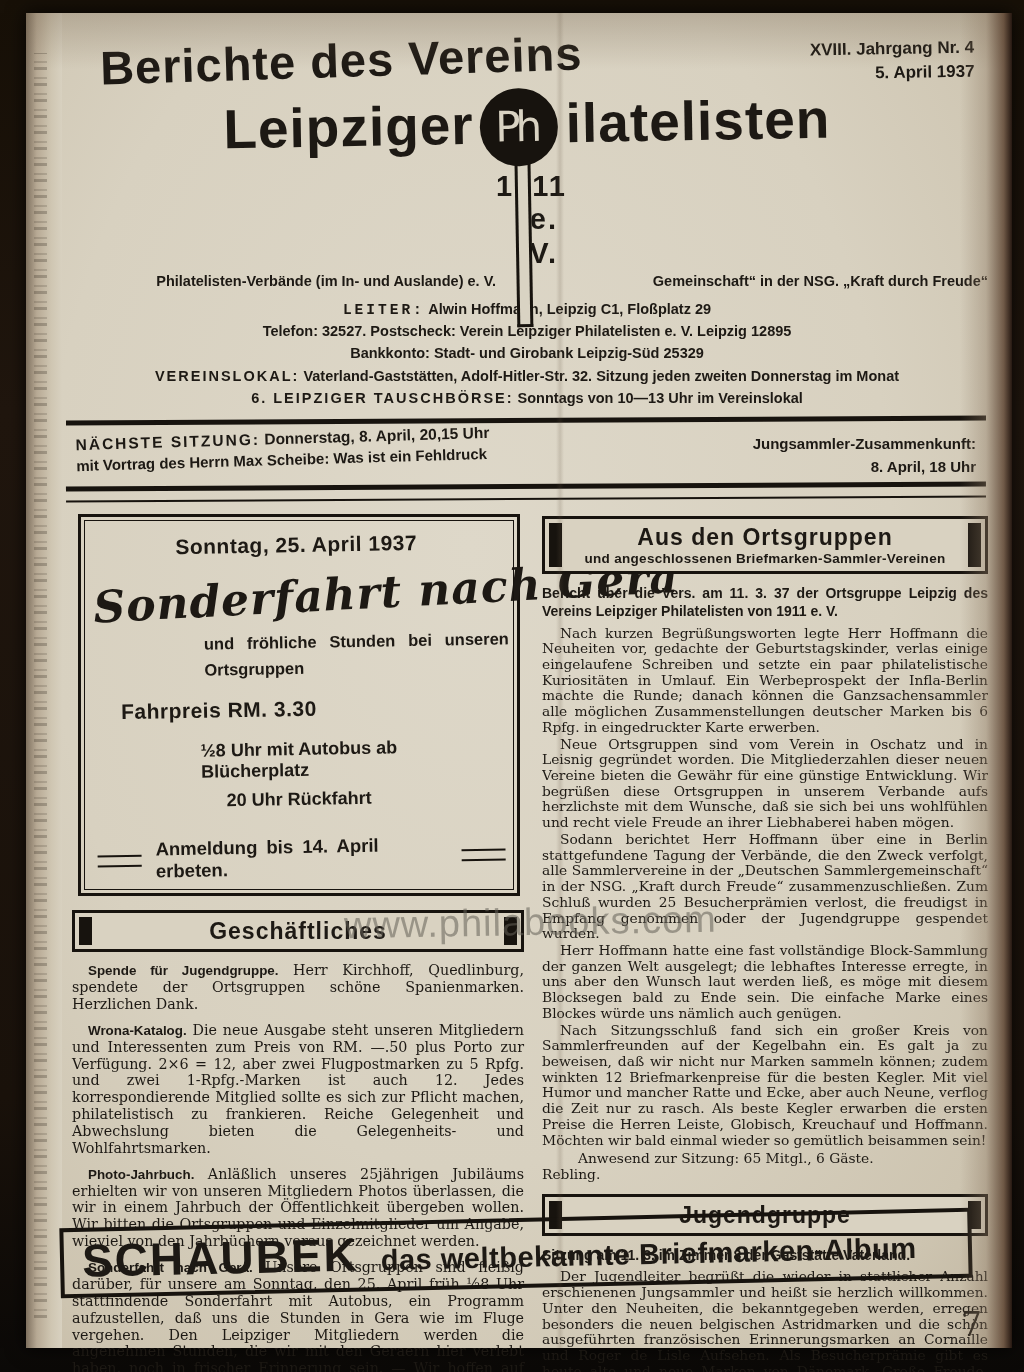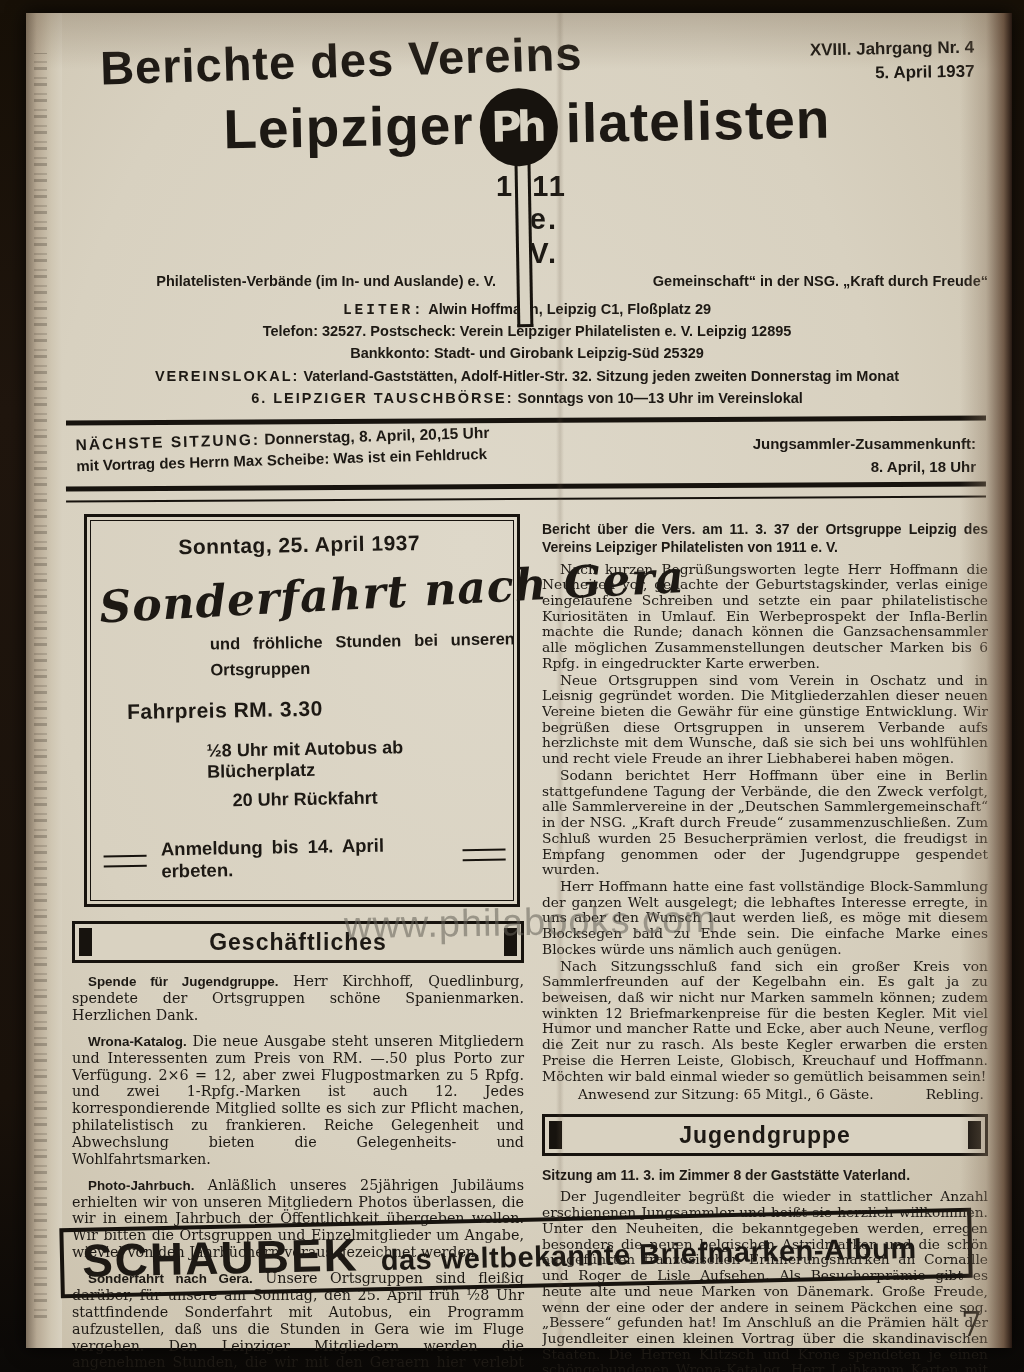--- a/index.html
+++ b/index.html
@@ -27,21 +27,21 @@
   
   .mast{position:relative;}
   .title1{font-size:47px;font-weight:900;letter-spacing:1px;transform:rotate(-1.8deg);
           margin:14px 0 0 34px;display:inline-block;}
   .issue{position:absolute;right:14px;top:18px;text-align:right;font-size:17px;font-weight:800;line-height:1.4;transform:rotate(-1deg);}
   .title2{display:flex;justify-content:center;align-items:flex-start;margin-top:4px;height:84px;
           font-size:55px;font-weight:900;letter-spacing:1px;transform:rotate(-1deg);}
   .logo{position:relative;width:84px;height:80px;margin:0 4px;flex:0 0 auto;}
   .logo .circle{position:absolute;left:2px;top:-4px;width:78px;height:78px;border-radius:50%;
           background:#17130e;display:flex;align-items:center;justify-content:center;z-index:2;}
-  .logo .mono{color:#d9d3c3;font-size:42px;font-weight:700;letter-spacing:-5px;line-height:1;
+  .logo .mono{color:#d9d3c3;font-size:42px;font-weight:400;letter-spacing:-5px;line-height:1;
           font-family:"DejaVu Sans",sans-serif;padding-right:5px;}
   .logo .stem{position:absolute;left:36px;top:72px;width:10px;height:160px;background:#d9d3c3;
           border:3px solid #17130e;border-top:none;z-index:1;}
   .mastgrid{display:grid;grid-template-columns:1fr 62px 1fr;margin-top:-6px;}
   .mg-l{text-align:right;} .mg-r{text-align:right;}
   .vonrow{font-size:29px;font-weight:900;letter-spacing:2px;line-height:1.15;}
   .affil{font-size:14.5px;font-weight:700;line-height:1.55;}
   .leiterblock{text-align:center;margin-top:6px;font-weight:700;}
   .l-line{font-size:14.5px;line-height:1.5;}
   .lbl-sp{letter-spacing:3px;font-weight:800;font-family:Liberation Mono, monospace;}
@@ -55,21 +55,21 @@
   .sitz-l{transform:rotate(-1.7deg);font-weight:700;}
   .sitz-l .s1{font-size:15.5px;} .sitz-l .s2{font-size:15px;margin-top:3px;}
   .sitz-r{text-align:right;font-size:15px;font-weight:800;line-height:1.55;padding:2px 6px 0 0;}
 
   
   .cols{display:flex;gap:18px;margin-top:12px;padding-left:6px;}
   .col-l{width:452px;flex:0 0 auto;}
   .col-r{flex:1;min-width:0;overflow:hidden;}
 
   
-  .adbox{position:relative;border:3px solid #17130e;padding:16px 14px 24px;margin:2px 4px 14px 12px;}
+  .adbox{position:relative;border:3px solid #17130e;padding:16px 14px 13px;margin:2px 4px 14px 6px;}
   .adbox::after{content:"";position:absolute;inset:3px;border:1.5px solid #17130e;pointer-events:none;}
   .ad-inner{transform:rotate(-1deg);}
   .ad-date{font-size:21px;font-weight:800;text-align:center;letter-spacing:.5px;}
   .ad-script{font-family:"DejaVu Serif",serif;font-style:italic;font-weight:700;font-size:44px;
              text-align:center;margin:14px 0 8px;transform:rotate(-2deg);letter-spacing:1px;white-space:nowrap;}
   .ad-sub{font-size:16.5px;font-weight:700;width:305px;margin:8px 0 16px 110px;text-align:justify;word-spacing:7px;line-height:1.55;}
   .ad-price{font-size:21px;font-weight:800;margin-left:26px;letter-spacing:.5px;}
   .ad-t1{font-size:18px;font-weight:800;margin:18px 0 8px 105px;}
   .ad-t2{font-size:18px;font-weight:800;margin-left:130px;}
   .ad-noterow{display:flex;align-items:center;justify-content:center;gap:14px;margin-top:26px;}
@@ -84,21 +84,21 @@
   .bar .bt{font-size:23px;font-weight:800;letter-spacing:1px;}
   .bar.tall{height:52px;}
   .bar .bsub{font-size:13.5px;font-weight:700;margin-top:0px;letter-spacing:.3px;}
 
   
   .para{font-family:"DejaVu Serif",serif;font-size:14.3px;line-height:1.18;text-align:justify;
         margin:0 0 9px;text-indent:16px;}
   .lead{font-family:"Liberation Sans",sans-serif;font-weight:800;font-size:13.4px;}
   .col-r .para{font-size:13.8px;line-height:1.14;margin:0 0 1px;text-indent:18px;}
   .rtitle{font-size:14px;font-weight:800;line-height:1.3;text-align:justify;margin:8px 0 5px;}
-  .attrow,.nextrow{display:flex;justify-content:space-between;font-family:"DejaVu Serif",serif;font-size:13.8px;margin-top:2px;}
+  .attrow,.nextrow{display:flex;justify-content:space-between;font-family:"DejaVu Serif",serif;font-size:13.8px;margin-top:2px;flex-direction:column;}
   .attrow .ind,.nextrow .ind{text-indent:18px;padding-left:18px;}
   .sig{padding-right:4px;}
   .gap8{height:8px;}
 
   
   .wm{position:absolute;left:318px;top:888px;font-size:38px;font-weight:400;letter-spacing:1px;
       color:rgba(100,96,88,.55);transform:rotate(-1deg);pointer-events:none;white-space:nowrap;}
 
   
   .schaubek{position:absolute;left:34px;bottom:60px;width:868px;border:4px solid #17130e;
@@ -201,20 +201,24 @@
 
           <p class="para"><span class="lead">Spende für Jugendgruppe.</span> <span>Herr Kirchhoff, Quedlinburg, spendete der Ortsgruppen schöne Spanienmarken.  Herzlichen Dank.</span></p>
           <p class="para"><span class="lead">Wrona-Katalog.</span> <span>Die neue Ausgabe steht unseren Mitgliedern und Interessenten zum Preis von RM. —.50 plus Porto zur Verfügung. 2×6 = 12, aber zwei Flugpostmarken zu 5 Rpfg. und zwei 1-Rpfg.-Marken ist auch 12.  Jedes korrespondierende Mitglied sollte es sich zur Pflicht machen, philatelistisch zu frankieren.  Reiche Gelegenheit und Abwechslung bieten die Gelegenheits- und Wohlfahrtsmarken.</span></p>
           <p class="para"><span class="lead">Photo-Jahrbuch.</span> <span>Anläßlich unseres 25jährigen Jubiläums erhielten wir von unseren Mitgliedern Photos überlassen, die wir in einem Jahrbuch der Öffentlichkeit übergeben wollen.  Wir bitten die Ortsgruppen und Einzelmitglieder um Angabe, wieviel von den Jahrbüchern voraus gezeichnet werden.</span></p>
           <p class="para"><span class="lead">Sonderfahrt nach Gera.</span> <span>Unsere Ortsgruppen sind fleißig darüber, für unsere am Sonntag, den 25. April früh ½8 Uhr stattfindende Sonderfahrt mit Autobus, ein Programm aufzustellen, daß uns die Stunden in Gera wie im Fluge vergehen.  Den Leipziger Mitgliedern werden die angenehmen Stunden, die wir mit den Geraern hier verlebt haben, noch in frischer Erinnerung sein. — Wir hoffen auf recht rege Teilnahme!</span></p>
           <p class="para"><span class="lead">„Die Briefmarke am Feierabend“,</span> <span>dieser unentbehrliche Ratgeber für jeden Philatelisten, steht unseren Mitgliedern und Interessenten zum Preis von RM. 1.— plus Porto zur Verfügung.</span></p>
 
         </div>
 
         <div class="col-r">
+          <div class="bar tall">
+            <span class="bt">Aus den Ortsgruppen</span>
+            <span class="bsub">und angeschlossenen Briefmarken-Sammler-Vereinen</span>
+          </div>
           <div class="rtitle">Bericht über die Vers. am 11. 3. 37 der Ortsgruppe Leipzig des Vereins Leipziger Philatelisten von 1911 e. V.</div>
           <p class="para">Nach kurzen Begrüßungsworten legte Herr Hoffmann die Neuheiten vor, gedachte der Geburtstagskinder, verlas einige eingelaufene Schreiben und setzte ein paar philatelistische Kuriositäten in Umlauf. Ein Werbeprospekt der Infla-Berlin machte die Runde; danach können die Ganzsachensammler alle möglichen Zusammenstellungen deutscher Marken bis 6 Rpfg. in eingedruckter Karte erwerben.</p>
           <p class="para">Neue Ortsgruppen sind vom Verein in Oschatz und in Leisnig gegründet worden.  Die Mitgliederzahlen dieser neuen Vereine bieten die Gewähr für eine günstige Entwicklung.  Wir begrüßen diese Ortsgruppen in unserem Verbande aufs herzlichste mit dem Wunsche, daß sie sich bei uns wohlfühlen und recht viele Freude an ihrer Liebhaberei haben mögen.</p>
           <p class="para">Sodann berichtet Herr Hoffmann über eine in Berlin stattgefundene Tagung der Verbände, die den Zweck verfolgt, alle Sammlervereine in der „Deutschen Sammlergemeinschaft“ in der NSG. „Kraft durch Freude“ zusammenzuschließen.  Zum Schluß wurden 25 Besucherprämien verlost, die freudigst in Empfang genommen oder der Jugendgruppe gespendet wurden.</p>
           <p class="para">Herr Hoffmann hatte eine fast vollständige Block-Sammlung der ganzen Welt ausgelegt; die lebhaftes Interesse erregte, in uns aber den Wunsch laut werden ließ, es möge mit diesem Blocksegen bald zu Ende sein.  Die einfache Marke eines Blockes würde uns nämlich auch genügen.</p>
           <p class="para">Nach Sitzungsschluß fand sich ein großer Kreis von Sammlerfreunden auf der Kegelbahn ein.  Es galt ja zu beweisen, daß wir nicht nur Marken sammeln können; zudem winkten 12 Briefmarkenpreise für die besten Kegler.  Mit viel Humor und mancher Ratte und Ecke, aber auch Neune, verflog die Zeit nur zu rasch.  Als beste Kegler erwarben die ersten Preise die Herren Leiste, Globisch, Kreuchauf und Hoffmann.  Möchten wir bald einmal wieder so gemütlich beisammen sein!</p>
           <div class="attrow">
             <span class="ind">Anwesend zur Sitzung: 65 Mitgl., 6 Gäste.</span>
             <span class="sig">Rebling.</span>
           </div>

